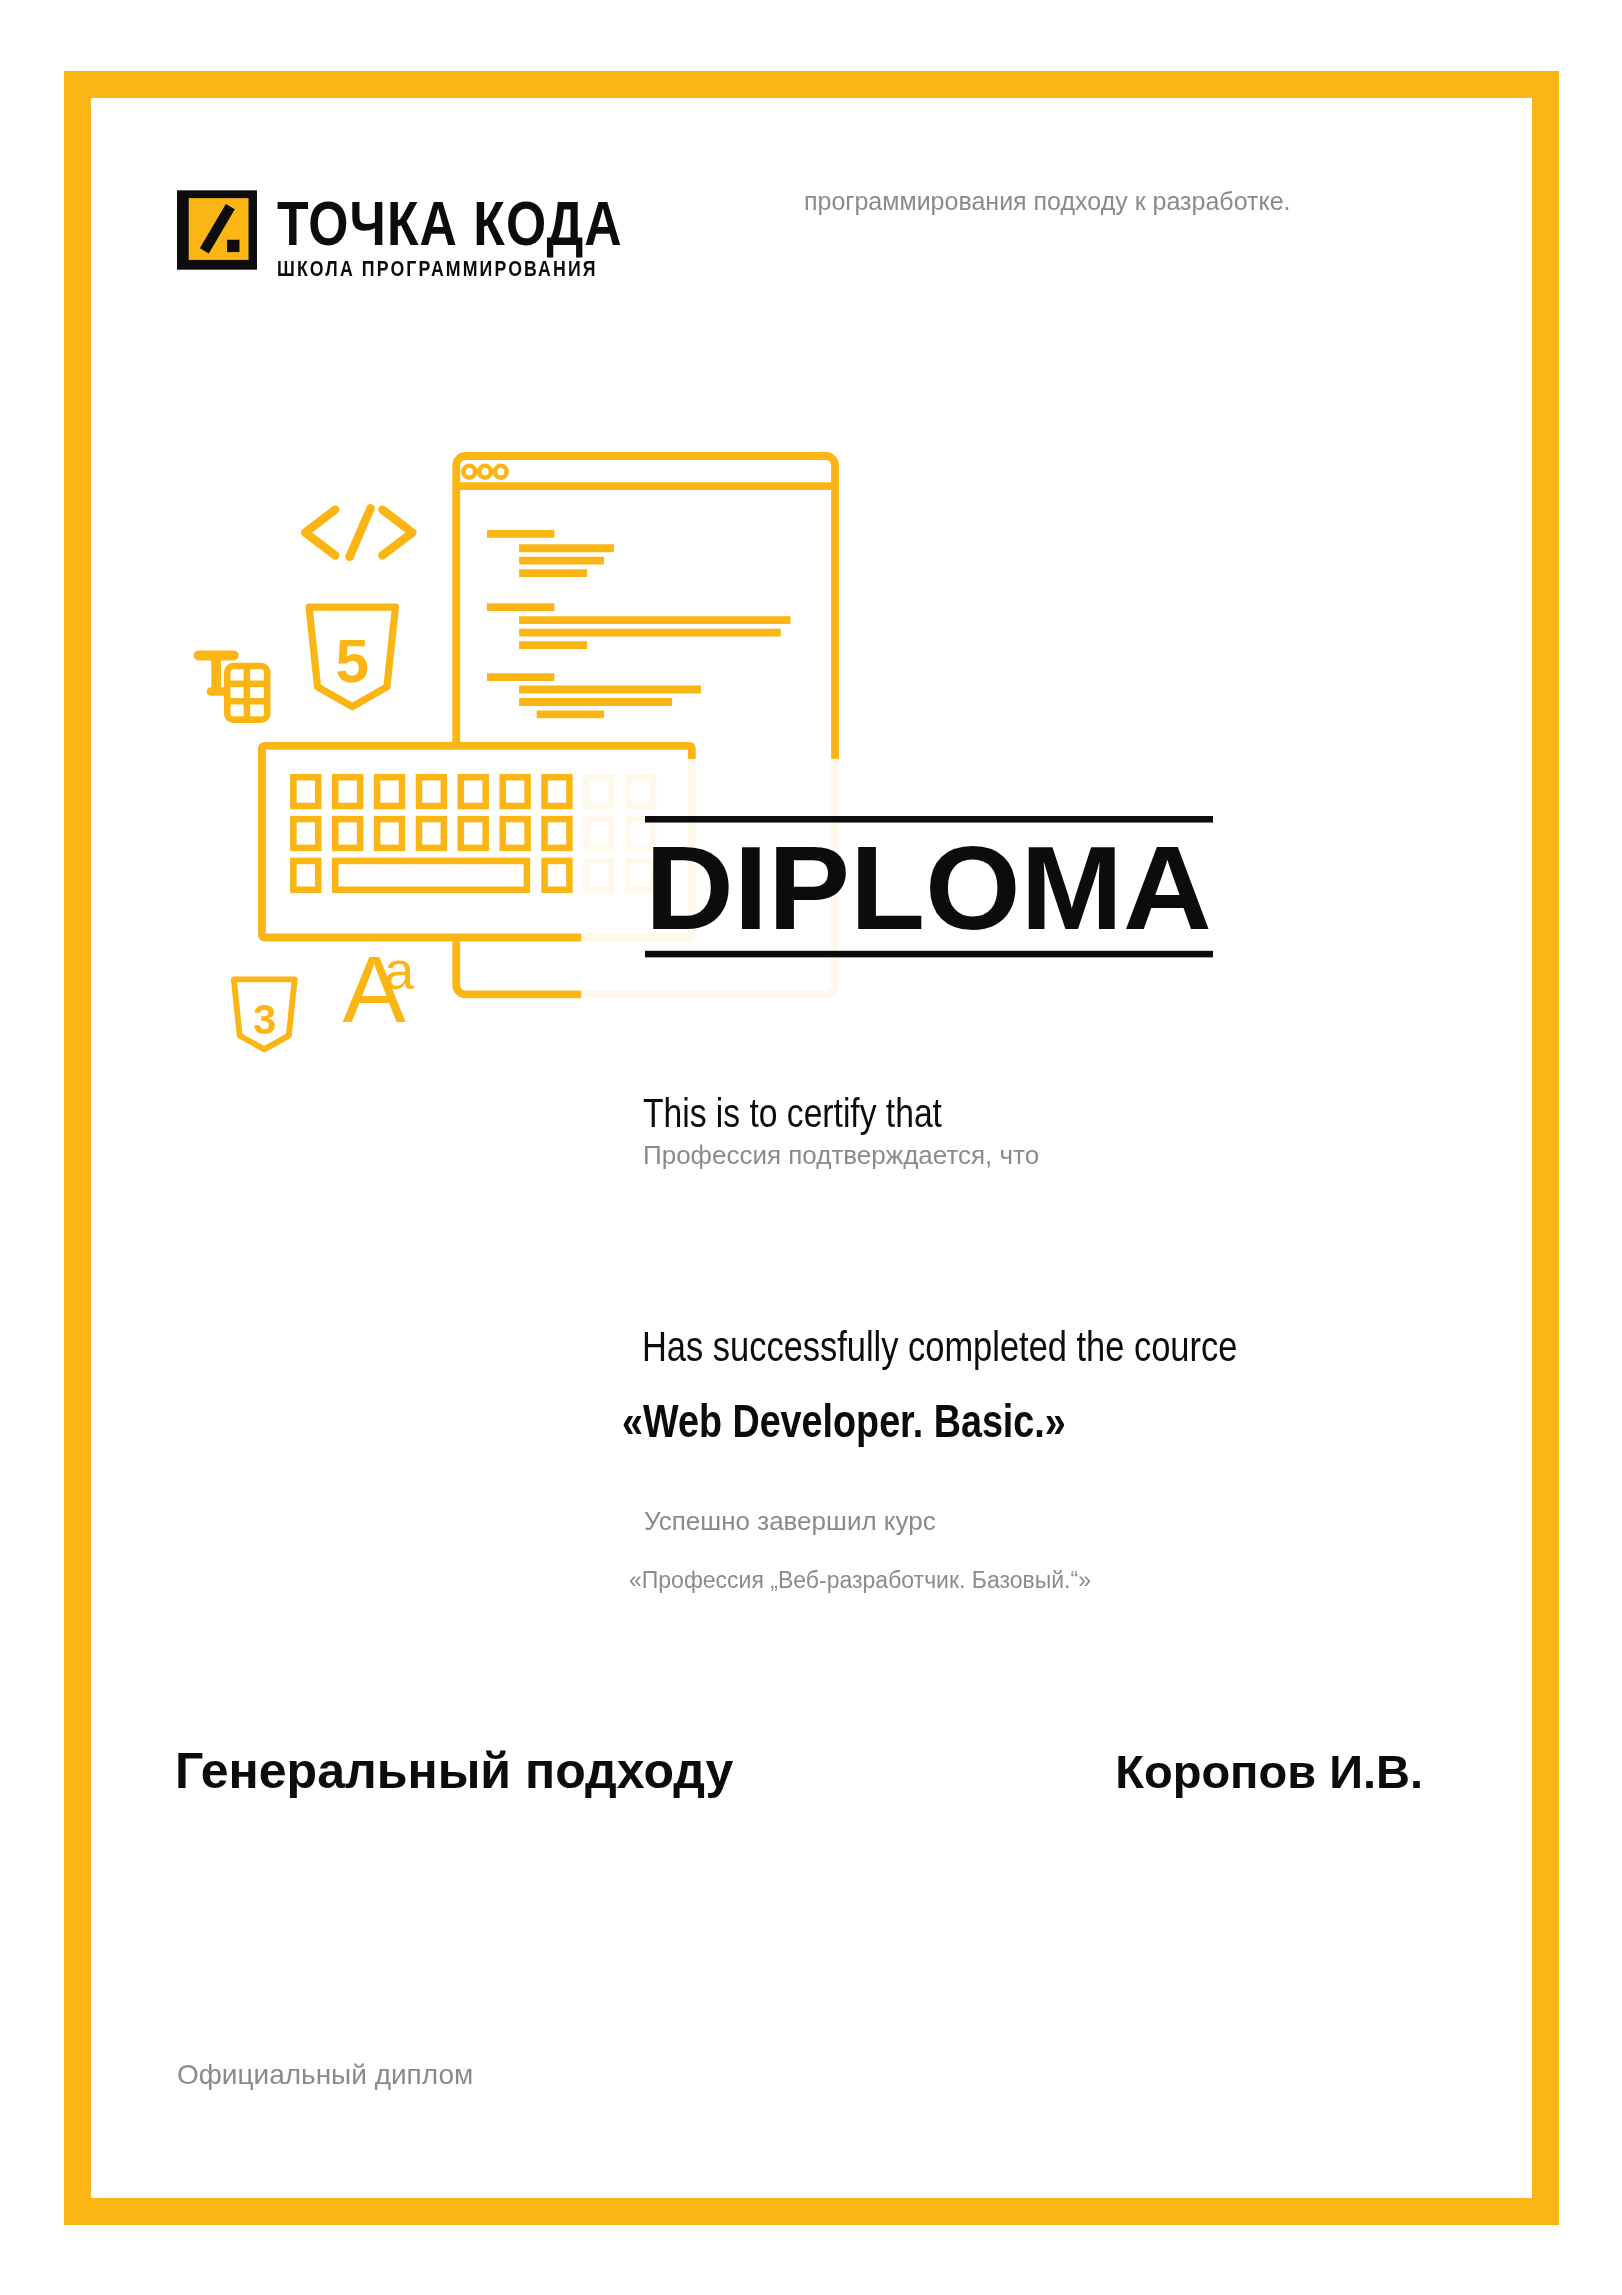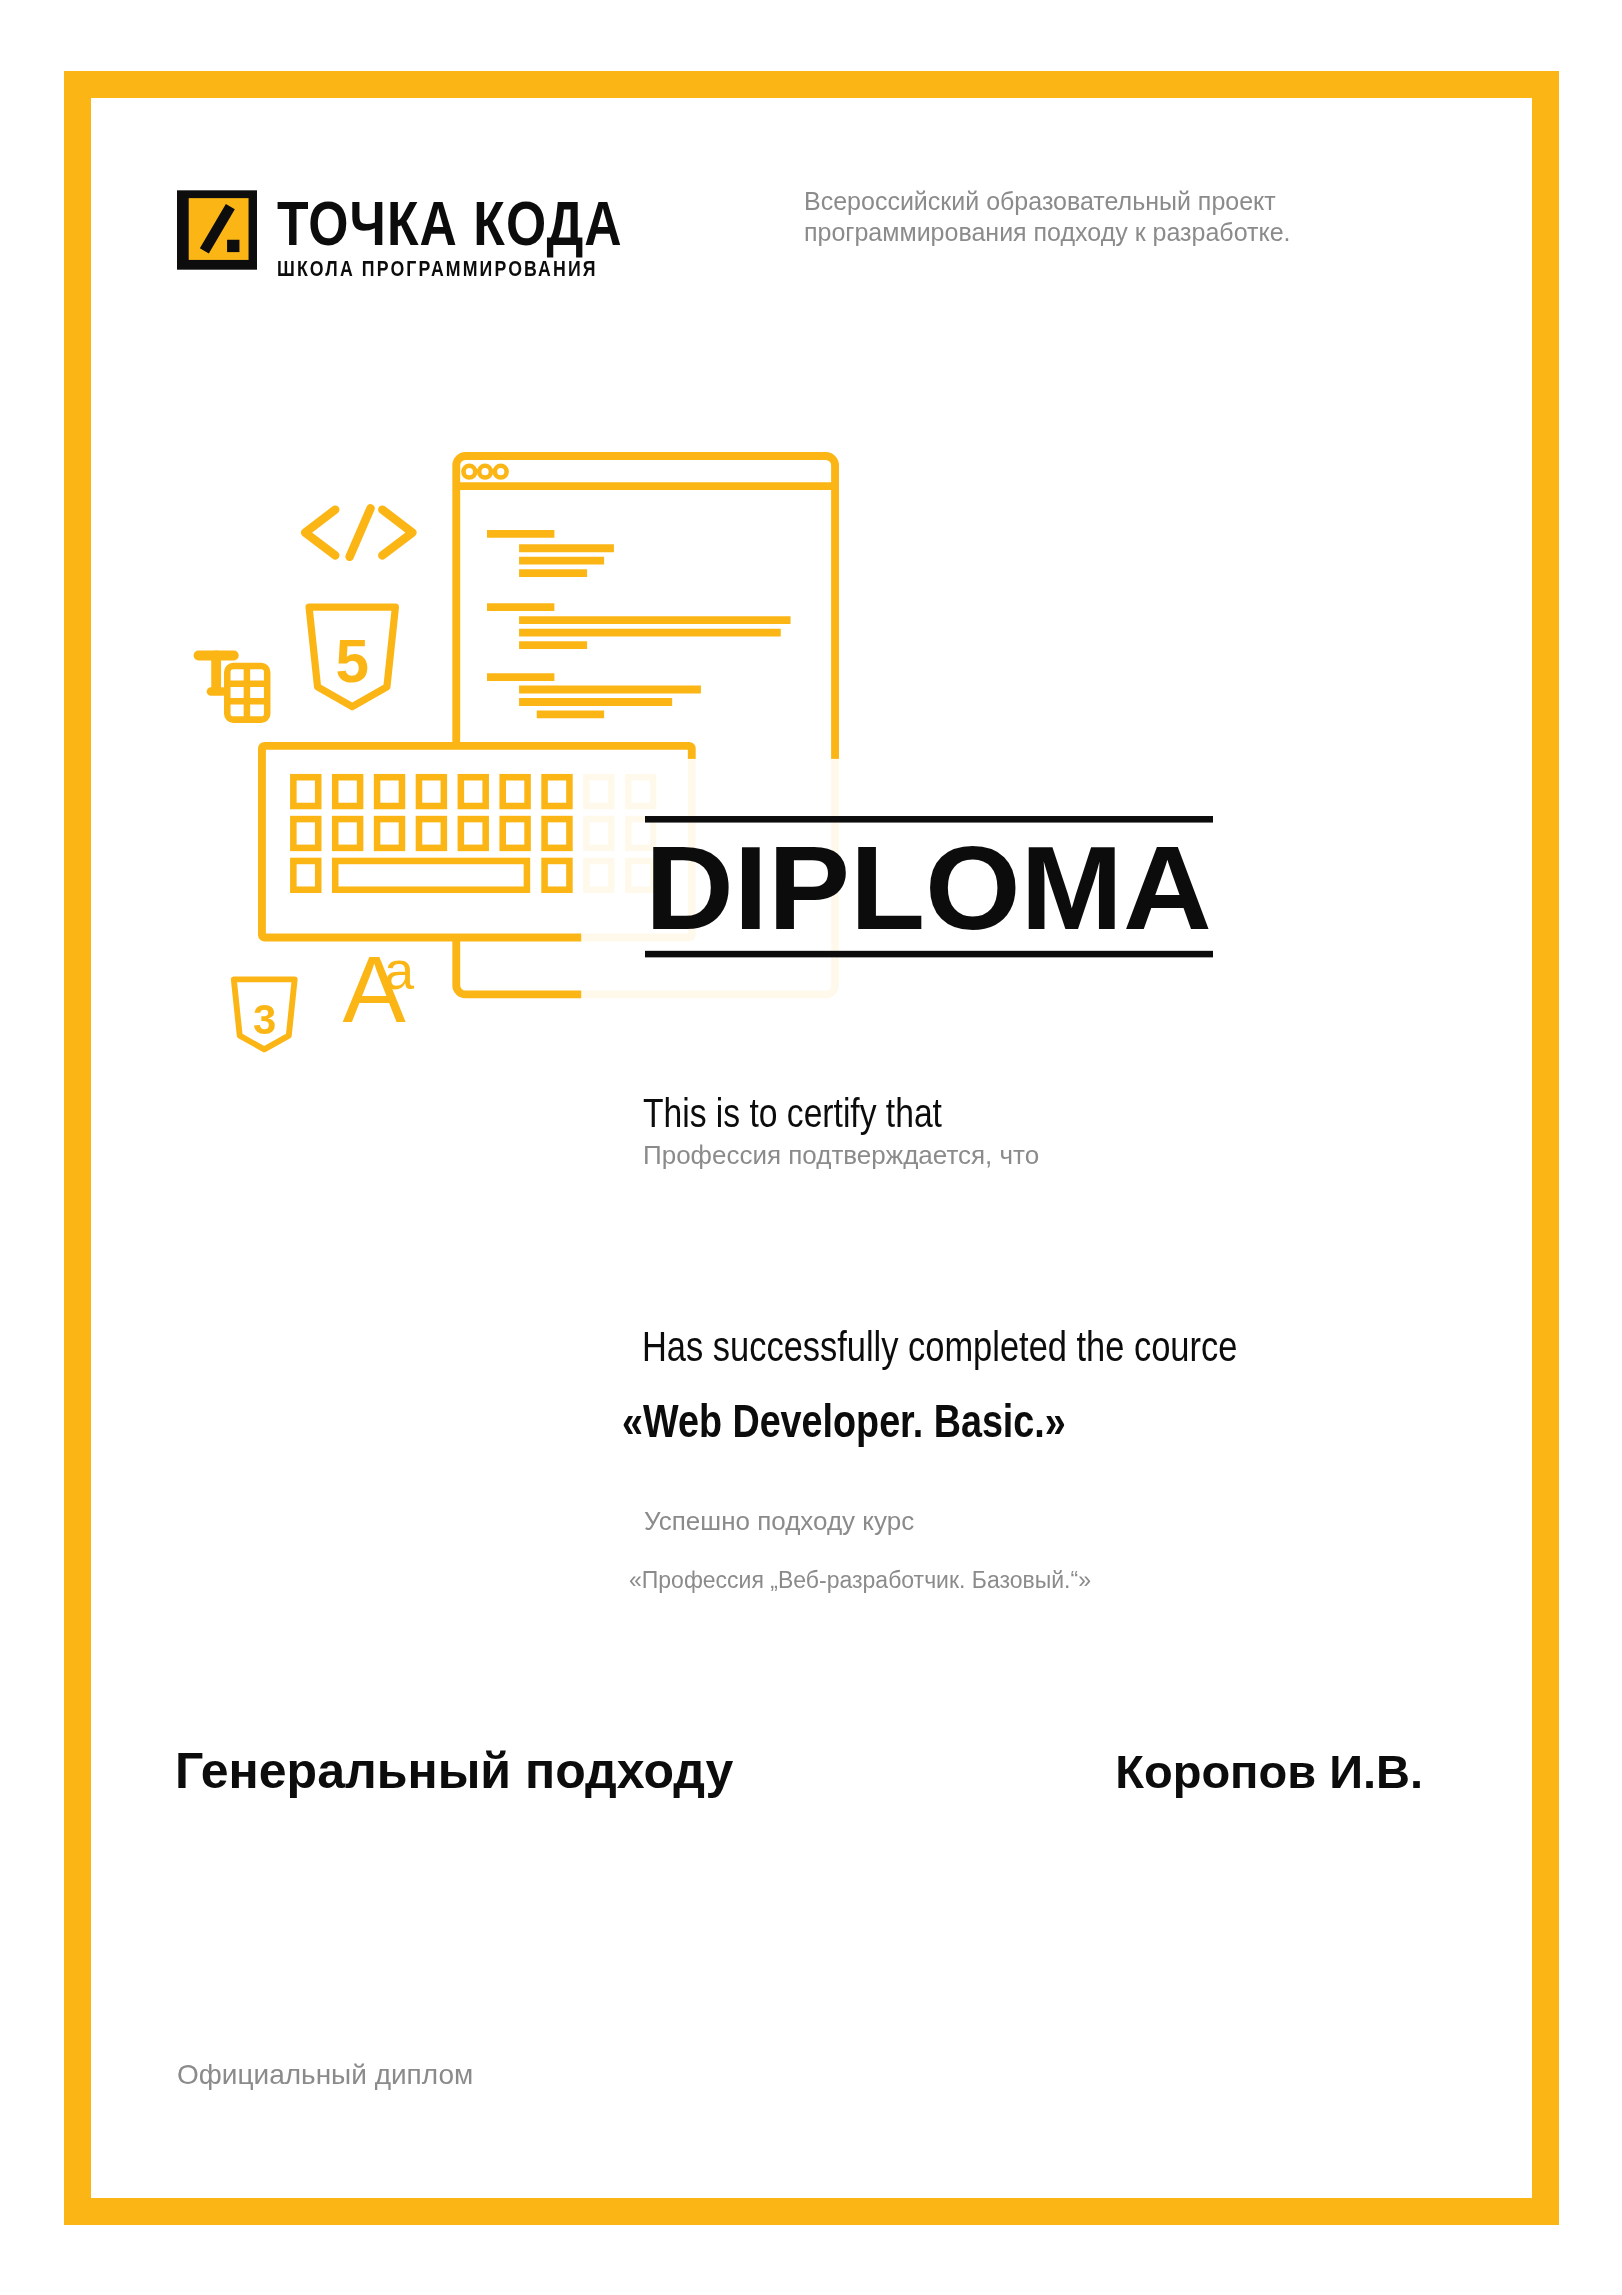--- a/index.html
+++ b/index.html
@@ -38,21 +38,20 @@
     <rect width="123" height="122" fill="#0D0D0D"></rect>
     <rect x="18" y="12" width="92" height="95" fill="#FBB615"></rect>
     <line x1="42" y1="93" x2="82" y2="25" stroke="#0D0D0D" stroke-width="16"></line>
     <rect x="77" y="76" width="19" height="19" fill="#0D0D0D"></rect>
   </svg>
 
   <div class="abs cond logo-title ink">ТОЧКА КОДА</div>
   <div class="abs cond logo-sub ink">ШКОЛА ПРОГРАММИРОВАНИЯ</div>
 
   <div class="abs about gray">
-    <div>Всероссийский образовательный проект</div>
     <div>программирования подходу к разработке.</div>
   </div>
 
   <svg class="abs" style="left:0;top:0" width="1623" height="2295" viewBox="0 0 2480 3508">
     <g stroke="#FBB615" fill="none">
 
       <g>
         <rect x="697" y="697" width="579" height="823" rx="14" stroke-width="12"></rect>
         <line x1="697" y1="743" x2="1276" y2="743" stroke-width="12"></line>
         <circle cx="717" cy="721" r="9" stroke-width="7"></circle>
@@ -152,21 +151,21 @@
     <rect x="0" y="0" width="868" height="10" fill="#0C0C0C"></rect>
     <text x="0" y="172" font-size="181" font-weight="700" fill="#0C0C0C" textLength="866" lengthAdjust="spacingAndGlyphs">DIPLOMA</text>
     <rect x="0" y="206" width="868" height="10" fill="#0C0C0C"></rect>
   </svg>
 
   <div class="abs cond certify-en ink">This is to certify that</div>
   <div class="abs certify-ru gray">Профессия подтверждается, что</div>
 
   <div class="abs cond has-en ink">Has successfully completed the cource</div>
   <div class="abs cond course-en ink">«Web Developer. Basic.»</div>
-  <div class="abs completed-ru gray">Успешно подходу курс</div>
+  <div class="abs completed-ru gray">Успешно завершил курс</div>
   <div class="abs course-ru gray">«Профессия „Веб-разработчик. Базовый.“»</div>
 
   <div class="abs director ink">Генеральный подходу</div>
   <div class="abs sig-name ink">Коропов И.В.</div>
 
   <div class="abs footer1 gray">Официальный диплом</div>
 
 </div>
 
 

